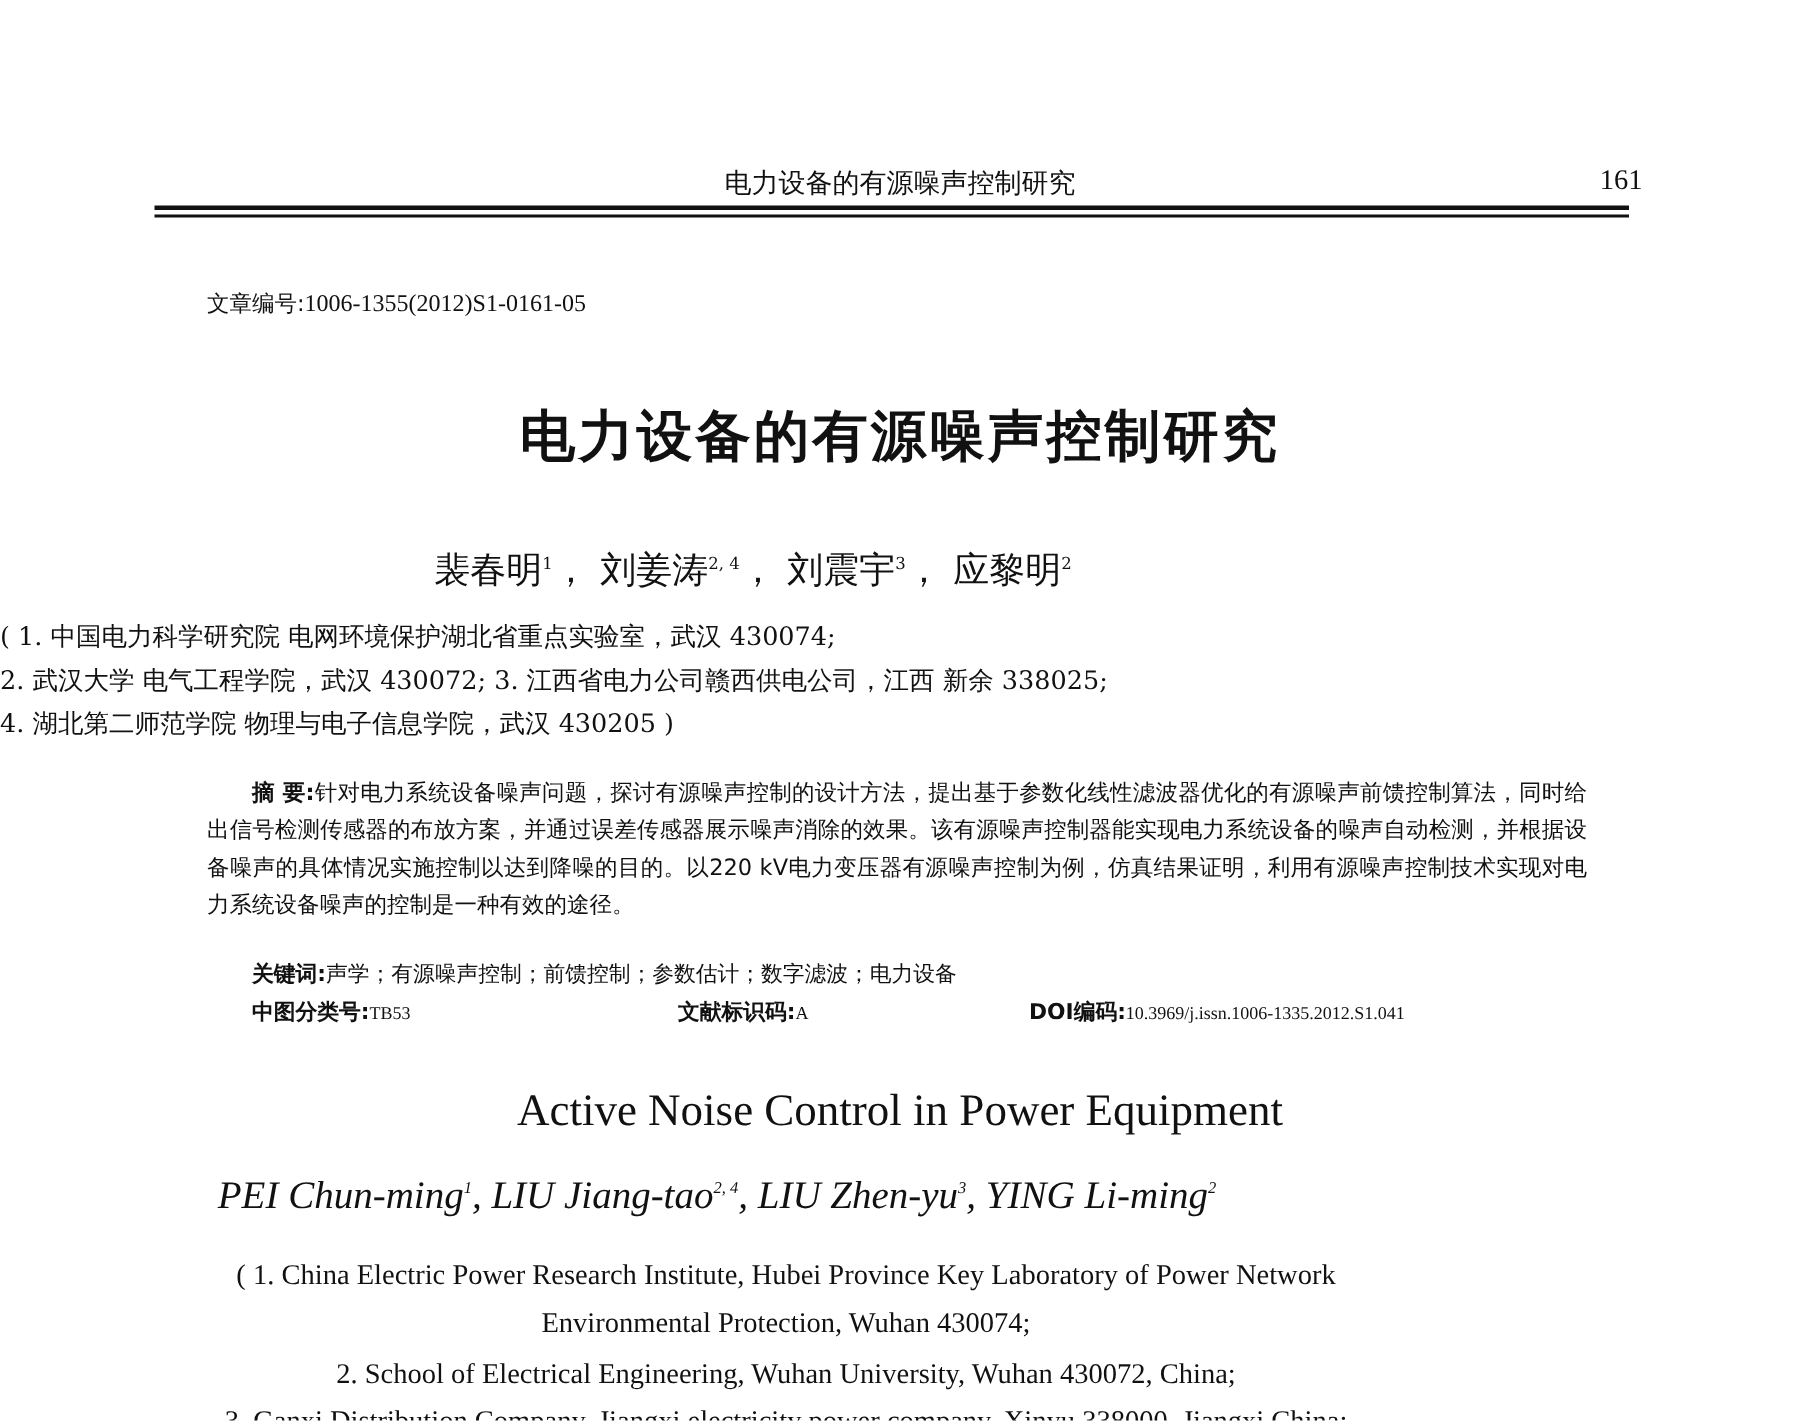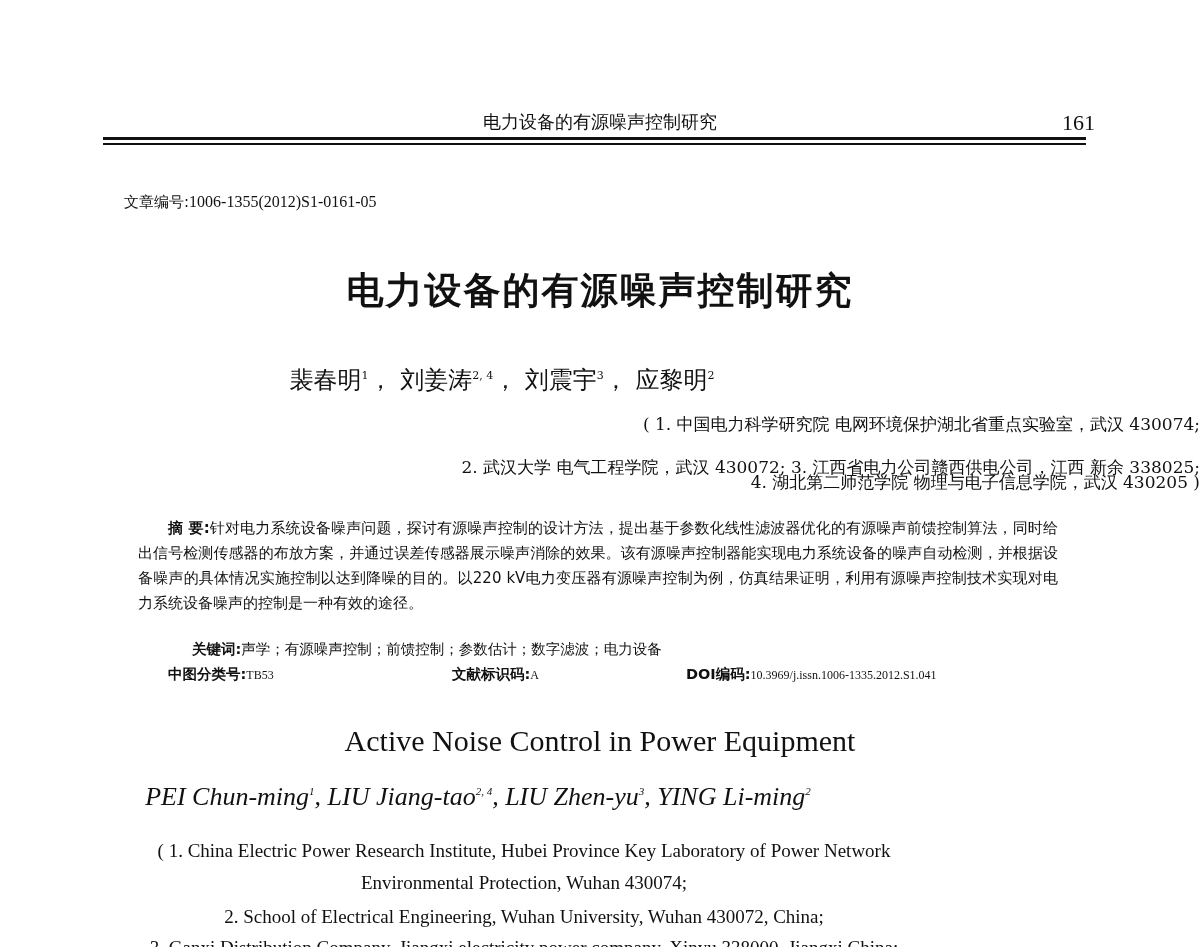--- a/index.html
+++ b/index.html
@@ -1,31 +1,31 @@
 <!DOCTYPE html>
 <html><head>
 <meta charset="utf-8">
 <style>
   html, body { margin: 0; padding: 0; background: #ffffff; }
   body { width: 1200px; height: 947px; overflow: hidden; position: relative; color: #111; font-family: "DejaVu Serif", serif; }
   .abs { position: absolute; }
   .running-title { left: 0; width: 1200px; top: 110px; text-align: center; font-size: 18px; font-family: "DejaVu Sans", sans-serif; }
-  .page-num { right: 105px; top: 110px; font-size: 22px; font-family: "Liberation Serif", serif; }
+  .page-num { right: 105px; top: 110px; font-size: 19px; font-family: "Liberation Serif", serif; }
   .rule1 { left: 103px; width: 983px; top: 137px; height: 3px; background: #111; }
   .rule2 { left: 103px; width: 983px; top: 143px; height: 2px; background: #111; }
-  .article-no { left: 124px; top: 193px; font-size: 16px; font-family: "Liberation Serif", serif; }
+  .article-no { left: 138px; top: 193px; font-size: 16px; font-family: "Liberation Serif", serif; }
   .article-no .lbl { font-family: "DejaVu Sans", sans-serif; font-size: 15px; }
   .cn-title { left: 0; width: 1200px; top: 266px; text-align: center; font-size: 37px; font-weight: bold; font-family: "DejaVu Sans", sans-serif; letter-spacing: 2px; }
   .cn-authors { left: 0; width: 1004px; top: 364px; text-align: center; font-size: 24px; font-family: "DejaVu Serif", serif; }
   .cn-authors sup, .en-authors sup { font-size: 11px; vertical-align: super; }
-  .cn-aff { left: 0; width: 1200px; text-align: right; font-size: 17px; font-family: "DejaVu Serif", serif; }
+  .cn-aff { left: 0; width: 1200px; text-align: left; font-size: 17px; font-family: "DejaVu Serif", serif; }
   .abstract { left: 138px; width: 920px; top: 516px; font-size: 15px; line-height: 25px; font-family: "DejaVu Sans", sans-serif; text-align: justify; text-align-last: left; }
   .abstract .lbl { font-weight: bold; margin-left: 30px; }
   .keywords { left: 168px; top: 640px; font-size: 14.5px; font-family: "DejaVu Sans", sans-serif; }
-  .keywords .lbl { font-weight: bold; margin-left: 24px; }
+  .keywords .lbl { font-weight: bold; }
   .meta-row { top: 665px; font-size: 14.5px; font-family: "DejaVu Sans", sans-serif; }
   .meta-row .lbl { font-weight: bold; }
   .meta-row .val { font-family: "Liberation Serif", serif; font-size: 12px; }
   .en-title { left: 0; width: 1200px; top: 724px; text-align: center; font-size: 30px; font-family: "Liberation Serif", serif; }
   .en-authors { left: 0; width: 956px; top: 782px; text-align: center; font-size: 26px; font-style: italic; font-family: "Liberation Serif", serif; }
   .en-aff { left: 0; width: 1048px; text-align: center; font-size: 19px; font-family: "Liberation Serif", serif; }
 </style>
 </head>
 <body>
 
@@ -41,21 +41,21 @@
 <div class="abs cn-title">电力设备的有源噪声控制研究</div>
 
 <div class="abs cn-authors">
   <span>裴春明</span><sup>1</sup><span>，</span>
   <span>刘姜涛</span><sup>2, 4</sup><span>，</span>
   <span>刘震宇</span><sup>3</sup><span>，</span>
   <span>应黎明</span><sup>2</sup>
 </div>
 
 <div class="abs cn-aff" style="top:413px">( 1. 中国电力科学研究院  电网环境保护湖北省重点实验室，武汉  430074;</div>
-<div class="abs cn-aff" style="top:456px">2. 武汉大学  电气工程学院，武汉  430072;  3. 江西省电力公司赣西供电公司，江西  新余  338025;</div>
+<div class="abs cn-aff" style="top:442px">2. 武汉大学  电气工程学院，武汉  430072;  3. 江西省电力公司赣西供电公司，江西  新余  338025;</div>
 <div class="abs cn-aff" style="top:471px">4. 湖北第二师范学院  物理与电子信息学院，武汉  430205 )</div>
 
 <div class="abs abstract">
   <span class="lbl">摘  要:</span><span>针对电力系统设备噪声问题，探讨有源噪声控制的设计方法，提出基于参数化线性滤波器优化的有源噪声前馈控制算法，同时给出信号检测传感器的布放方案，并通过误差传感器展示噪声消除的效果。该有源噪声控制器能实现电力系统设备的噪声自动检测，并根据设备噪声的具体情况实施控制以达到降噪的目的。以220 kV电力变压器有源噪声控制为例，仿真结果证明，利用有源噪声控制技术实现对电力系统设备噪声的控制是一种有效的途径。</span>
 </div>
 
 <div class="abs keywords">
   <span class="lbl">关键词:</span><span>声学；有源噪声控制；前馈控制；参数估计；数字滤波；电力设备</span>
 </div>
 

